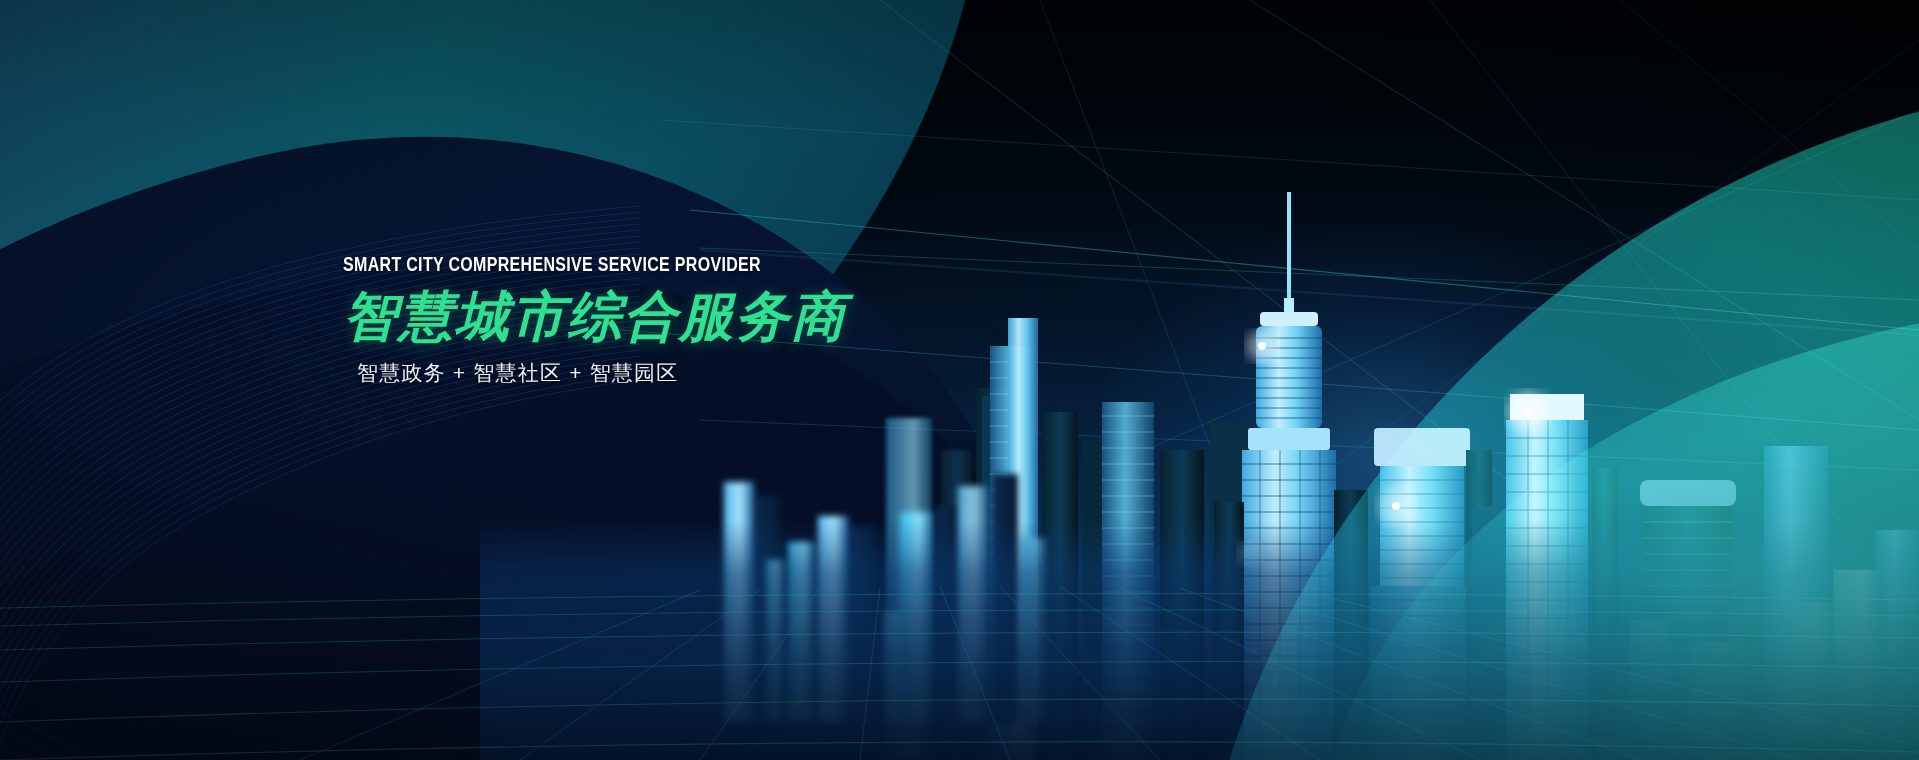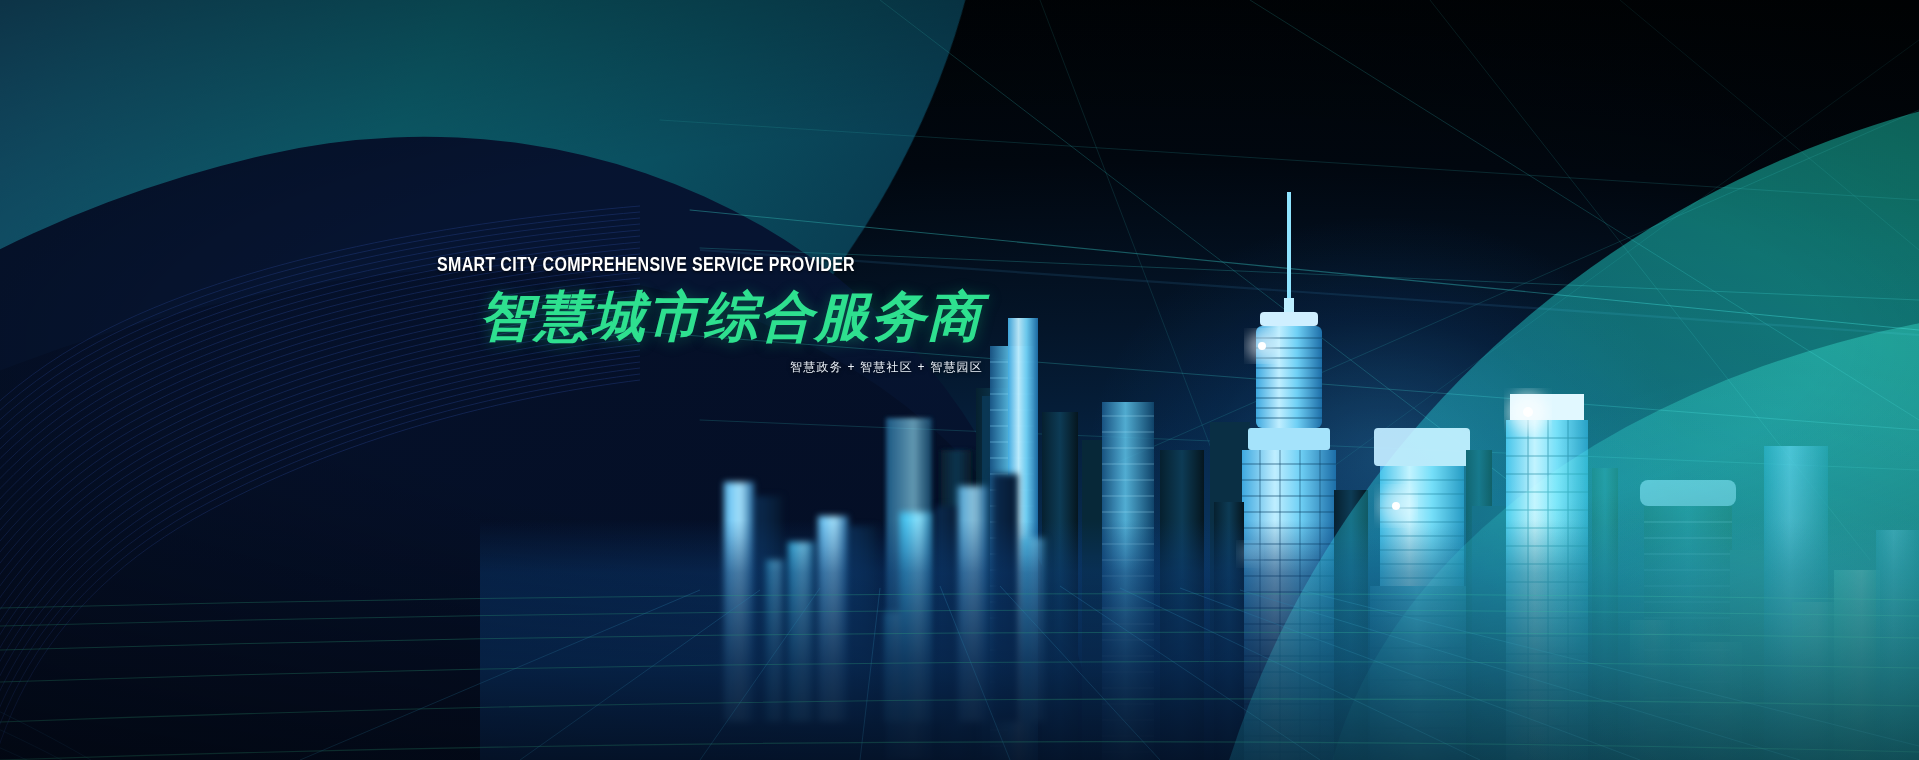--- a/index.html
+++ b/index.html
@@ -3,21 +3,20 @@
 <meta charset="utf-8">
 <style>
   html,body{margin:0;padding:0;background:#000;}
   body{font-family:"Liberation Sans","DejaVu Sans",sans-serif;}
 
   .banner{
     position:relative;
     width:1919px;height:760px;
     overflow:hidden;
     background:#0369a1;
-    text-align:right;
   }
 
   
   .sky{
     position:absolute;inset:0;
     background:
       radial-gradient(120% 90% at 62% 86%, #0b3a63 0%, #062444 26%, #041529 48%, #01070f 72%, #000305 100%),
       linear-gradient(180deg,#020a18 0%,#02101f 40%,#01070f 100%);
   }
   .sky-vignette{
@@ -129,25 +128,25 @@
     font-weight:bold;
     letter-spacing:2px;
     white-space:nowrap;
     margin:0 0 14px 0;
     line-height:1.08;
     text-shadow:0 2px 14px rgba(24,200,130,.35);
     font-style:italic;
   }
   .subline{
     color:#eef4fb;
-    font-size:12px;
+    font-size:21px;
     font-weight:normal;
     letter-spacing:1.2px;
     white-space:nowrap;
-    margin:0;
+    margin:14px;
     text-shadow:0 1px 4px rgba(0,0,0,.8);
   }
 </style>
 </head>
 <body>
 
 <div class="banner">
 
   <div class="sky"></div>
 

